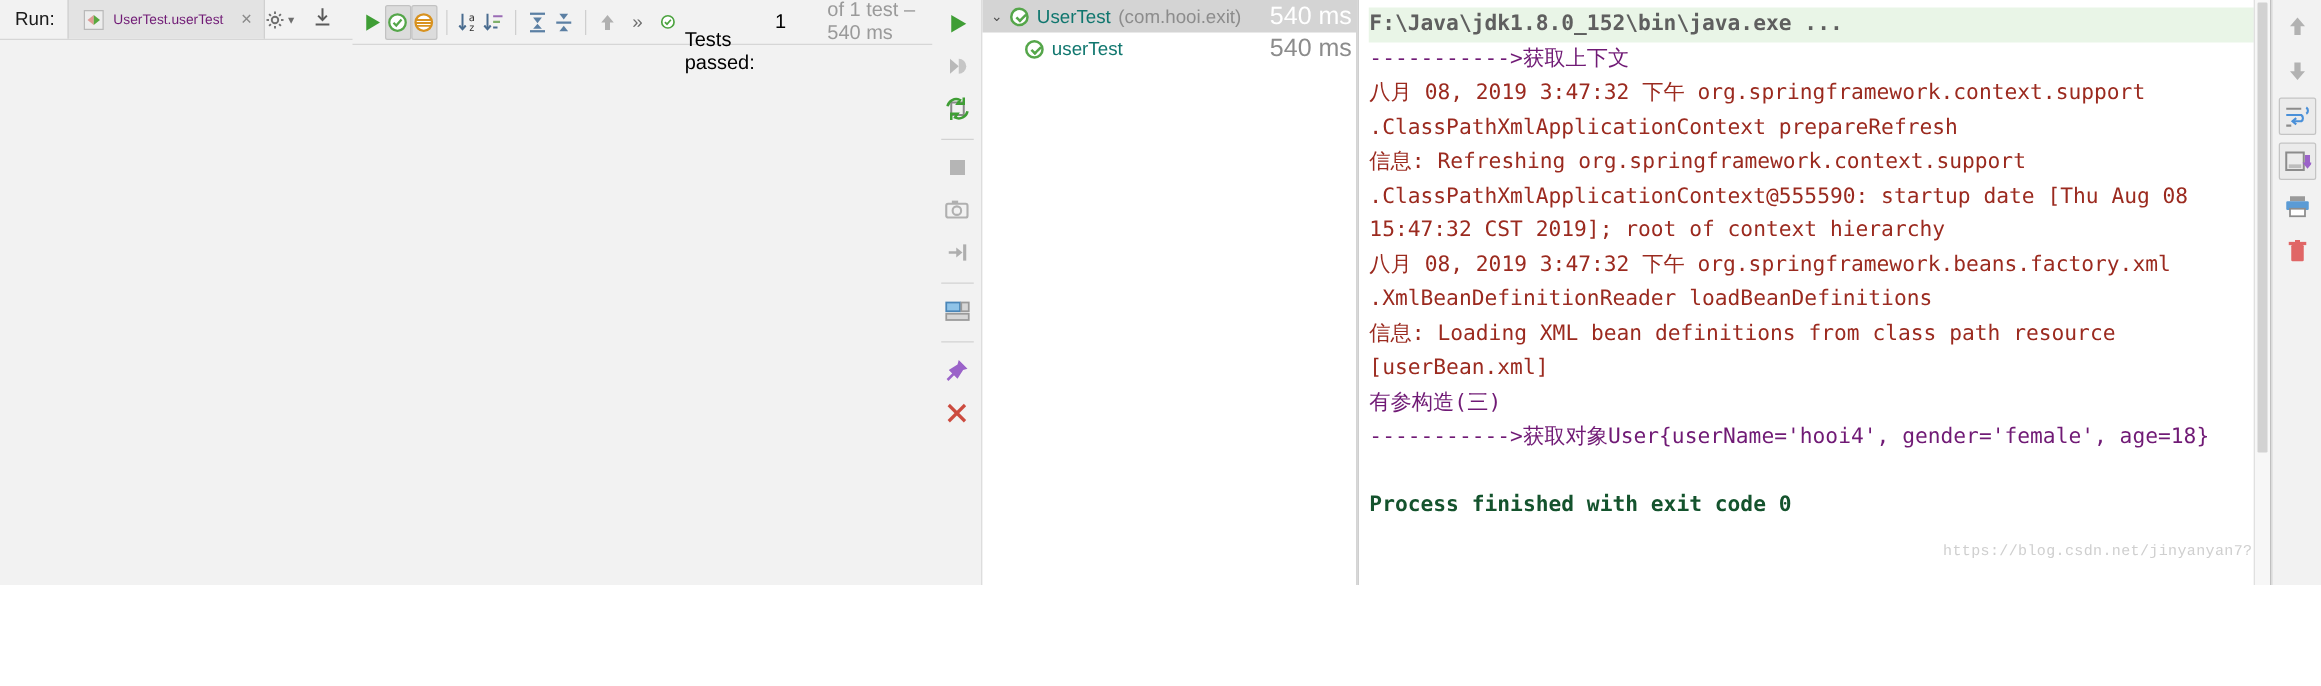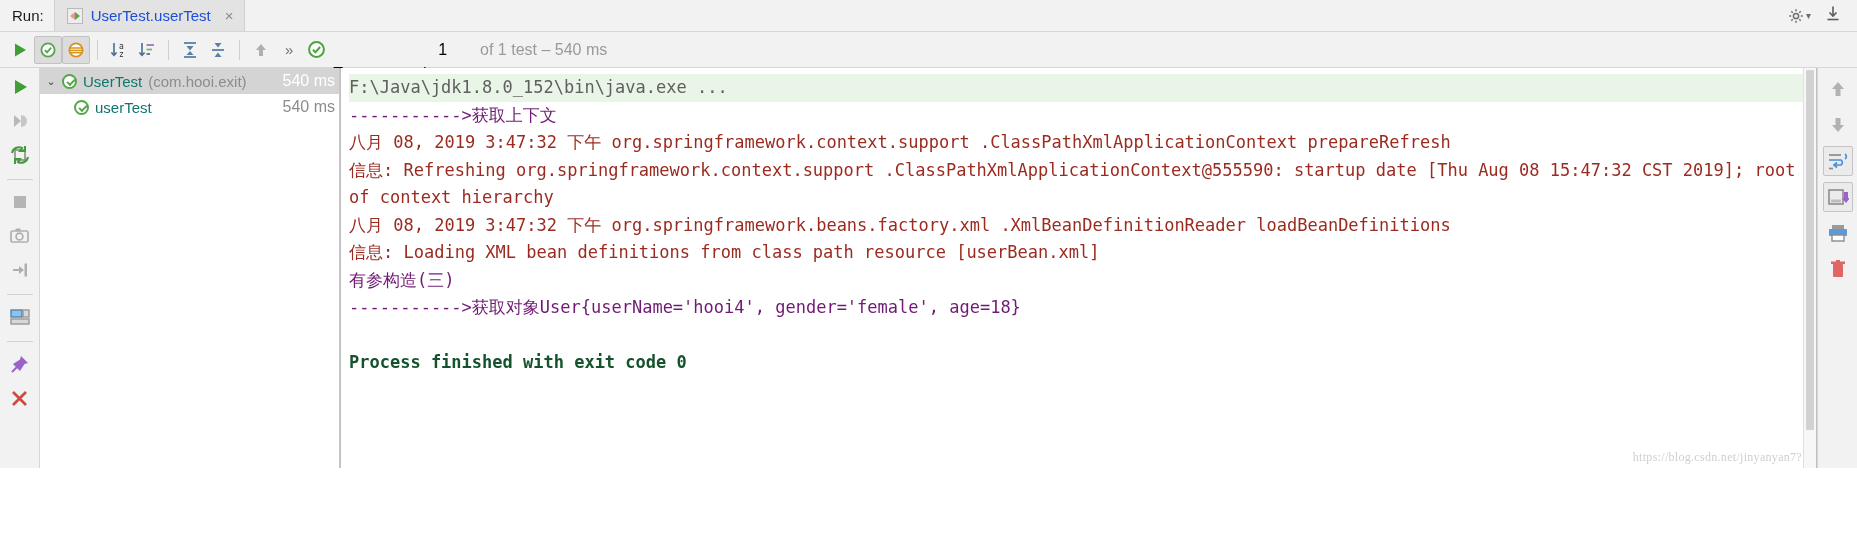--- a/index.html
+++ b/index.html
@@ -6,21 +6,21 @@
   html, body {
     margin: 0; padding: 0;
     width: 1857px; height: 549px;
     overflow: hidden;
     background: #ffffff;
     font-family: "Liberation Sans", sans-serif;
   }
   .app {
     position: relative;
     width: 1857px; height: 468px;
-    display: flex; flex-direction: column;
+    display: flex; 
     background: #f2f2f2;
   }
 
   
   .runbar {
     height: 32px;
     background: #f2f2f2;
     border-bottom: 1px solid #d6d6d6;
     display: flex; align-items: stretch;
     flex: 0 0 32px;
@@ -32,21 +32,21 @@
     font-size: 15px; color: #1a1a1a;
   }
   .run-tab {
     display: flex; align-items: center; gap: 8px;
     padding: 0 10px 0 12px;
     background: #e3e3e3;
     border-left: 1px solid #d0d0d0;
     border-right: 1px solid #d0d0d0;
     cursor: default;
   }
-  .run-tab-title { font-size: 15px; color: #1d4ed8; }
+  .run-tab-title { font-size: 11px; color: #701a75; }
   .tab-close {
     font-size: 15px; color: #8a8a8a; margin-left: 6px;
     line-height: 1;
   }
   .runbar-spacer { flex: 1; }
   .runbar-right {
     display: flex; align-items: center; gap: 14px;
     padding-right: 16px;
   }
 
@@ -142,21 +142,21 @@
   }
   .ok-circle::after {
     content: ""; position: absolute;
     left: 3px; top: 3.5px; width: 6px; height: 3px;
     border-left: 2px solid #55a64a; border-bottom: 2px solid #55a64a;
     transform: rotate(-45deg);
   }
   .node-name { color: #0f766e; }
   .node-pkg { color: #8c8c8c; margin-left: 6px; }
   .node-time {
-    margin-left: auto; font-size: 16px; color: #8c8c8c;
+    margin-left: auto; font-size: 20px; color: #8c8c8c;
   }
   .tree-row.selected .node-time { color: #ffffff; }
 
   
   .console-wrap {
     flex: 1; min-width: 0; position: relative;
     background: #ffffff;
     border: 1px solid #c0c0c0;
     border-top: none; border-bottom: none;
     overflow: hidden;
@@ -164,21 +164,21 @@
   .console {
     padding: 6px 10px 0 8px;
     font-family: "DejaVu Sans Mono", "Liberation Mono", monospace;
     font-size: 17px;
     line-height: 27.5px;
     white-space: pre-wrap;
     word-break: break-word;
     color: #000;
   }
   .ln { display: block; }
-  .ln.cmd { color: #5f5f5f; font-weight: normal; background: #e9f5e7; }
+  .ln.cmd { color: #5f5f5f; font-weight: bold; background: #e9f5e7; }
   .ln.log { color: #9b2a1f; }
   .ln.plain { color: #701a75; }
   .ln.exit { color: #14532d; font-weight: bold; }
   .ln.blank { color: transparent; }
 
   
   .vscroll {
     position: absolute; top: 0; right: 0; width: 13px; bottom: 0;
     background: #f7f7f7; border-left: 1px solid #e0e0e0;
   }
@@ -198,23 +198,23 @@
   .rightbar .r-btn {
     width: 30px; height: 30px; margin-bottom: 6px;
     display: flex; align-items: center; justify-content: center;
     border-radius: 2px;
   }
   .rightbar .r-btn.framed {
     background: #ebebeb; border: 1px solid #c4c4c4;
   }
 
   .watermark {
-    position: absolute; right: 14px; bottom: 3px;
+    position: absolute; right: 14px; bottom: 20px;
     font-size: 12px; color: #cfcfcf; letter-spacing: .3px;
-    font-family: Liberation Serif, serif;
+    font-family: Liberation Mono, monospace;
   }
 </style>
 </head>
 <body>
 
 <div class="app">
 
   <div class="runbar">
     <div class="runbar-label">Run:</div>
 

